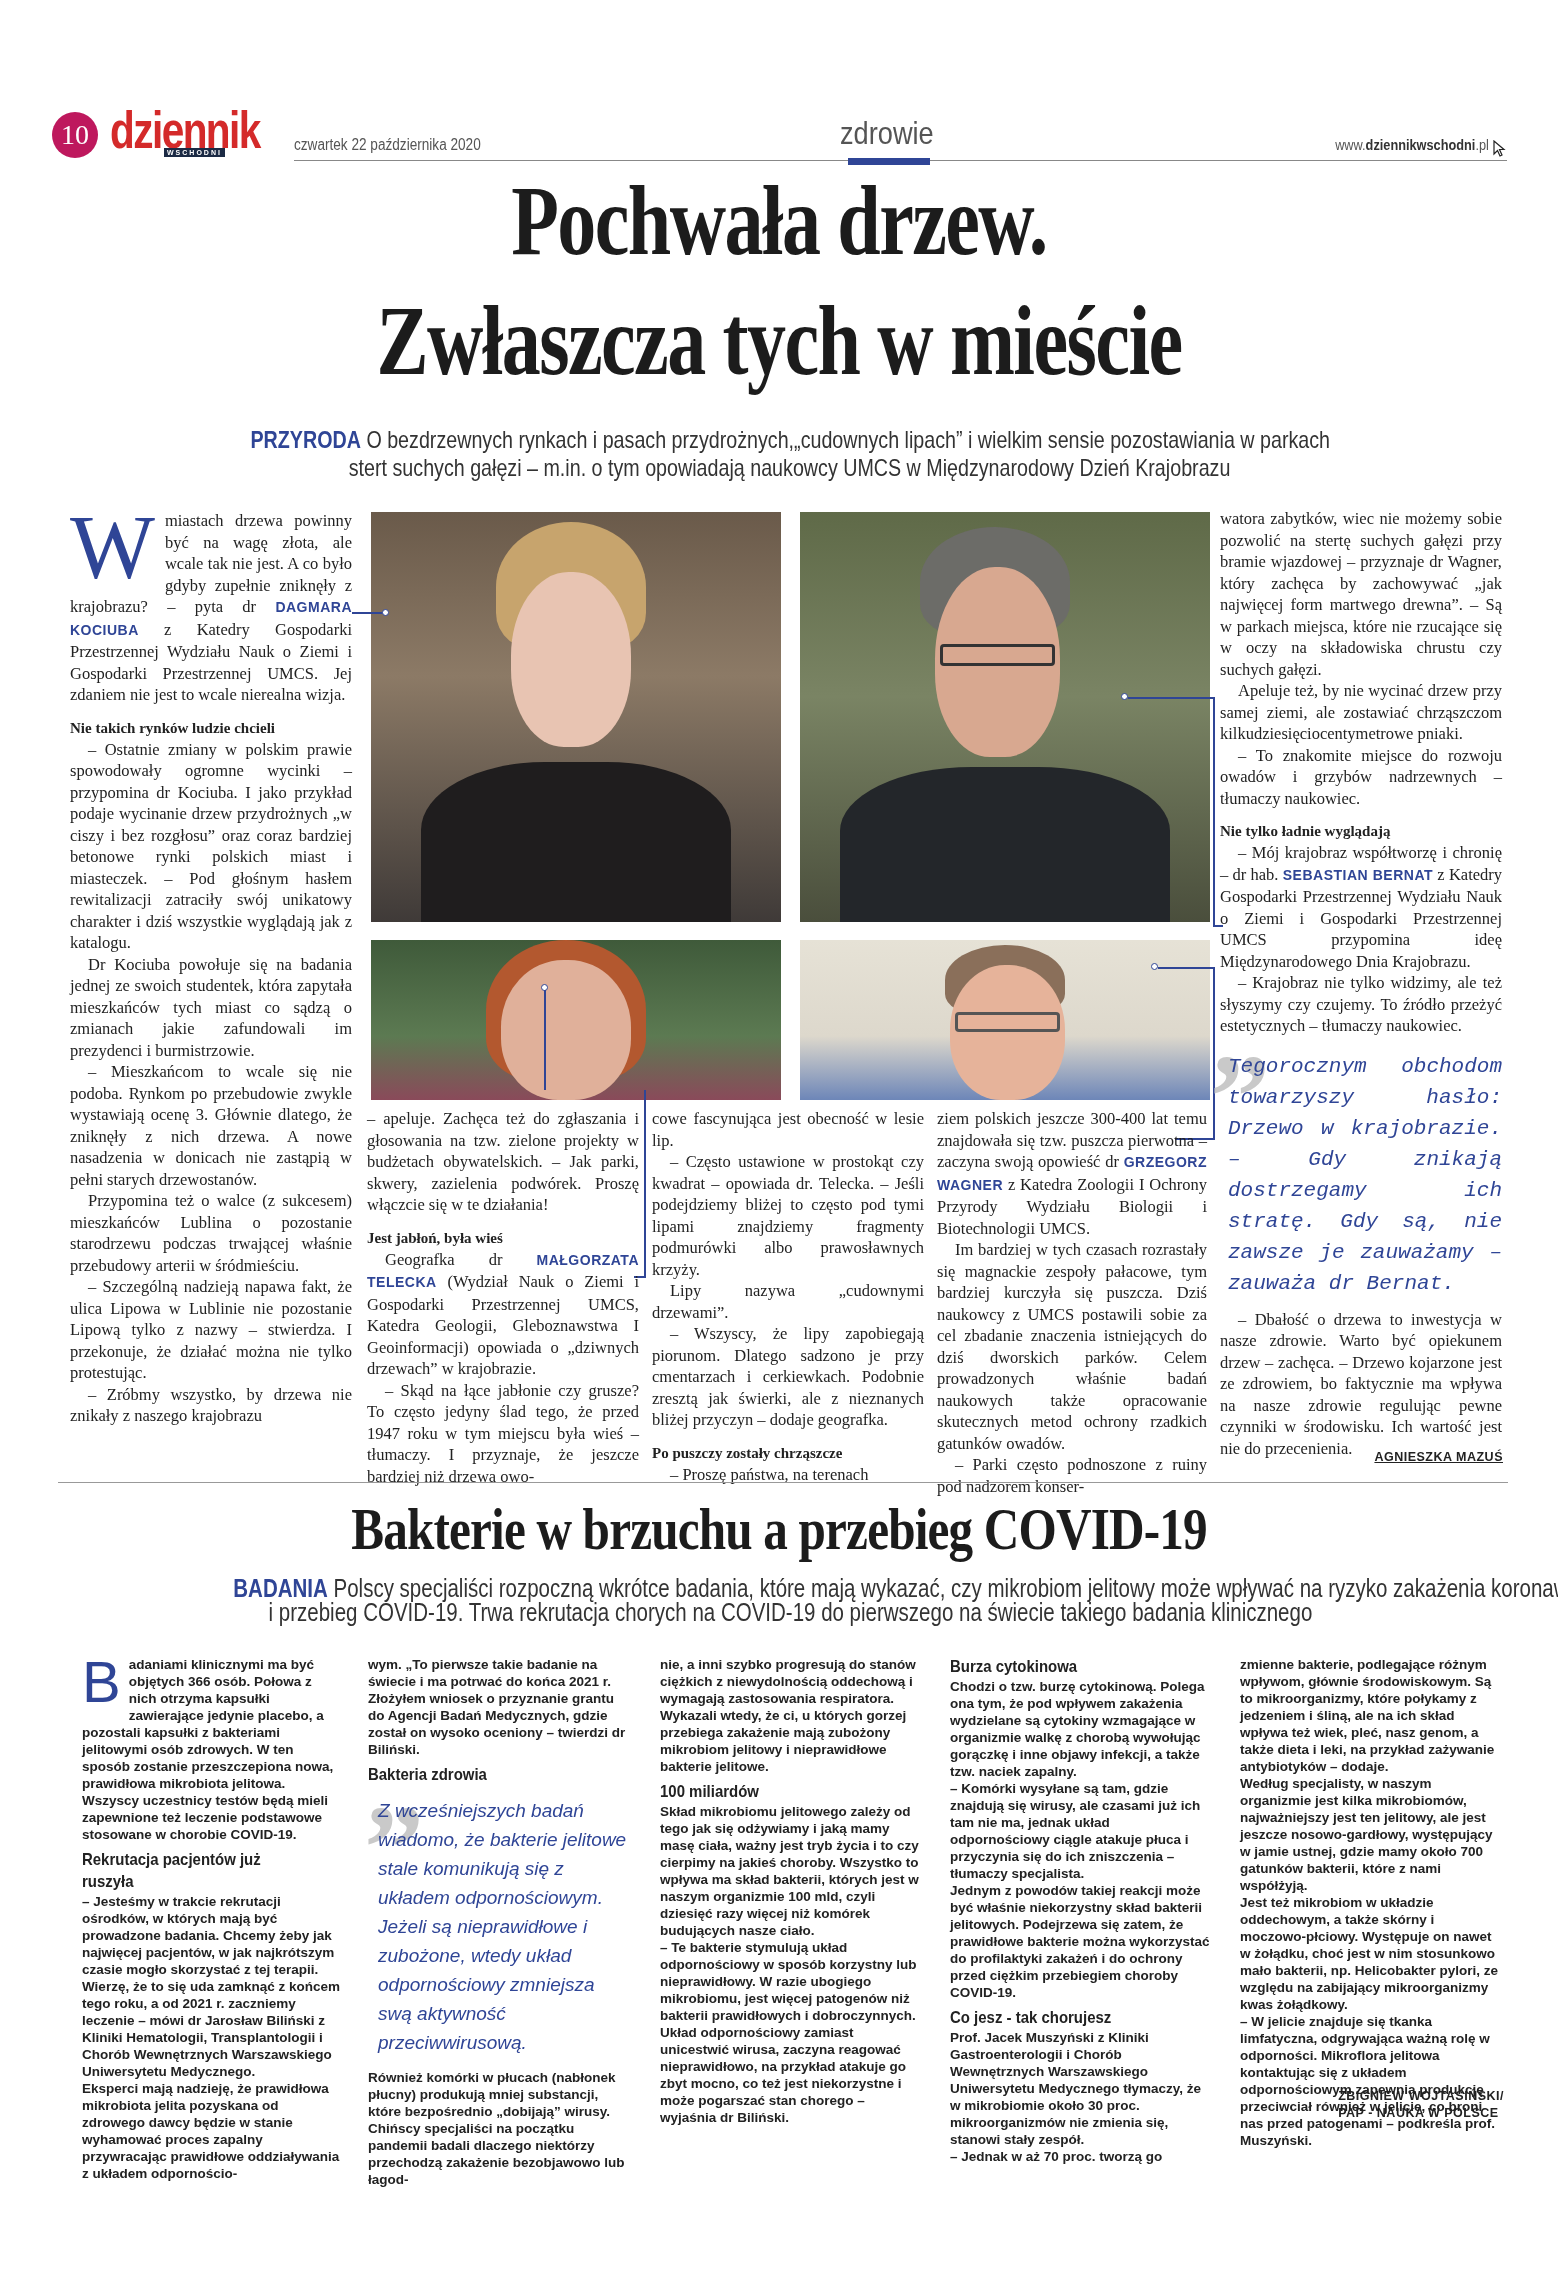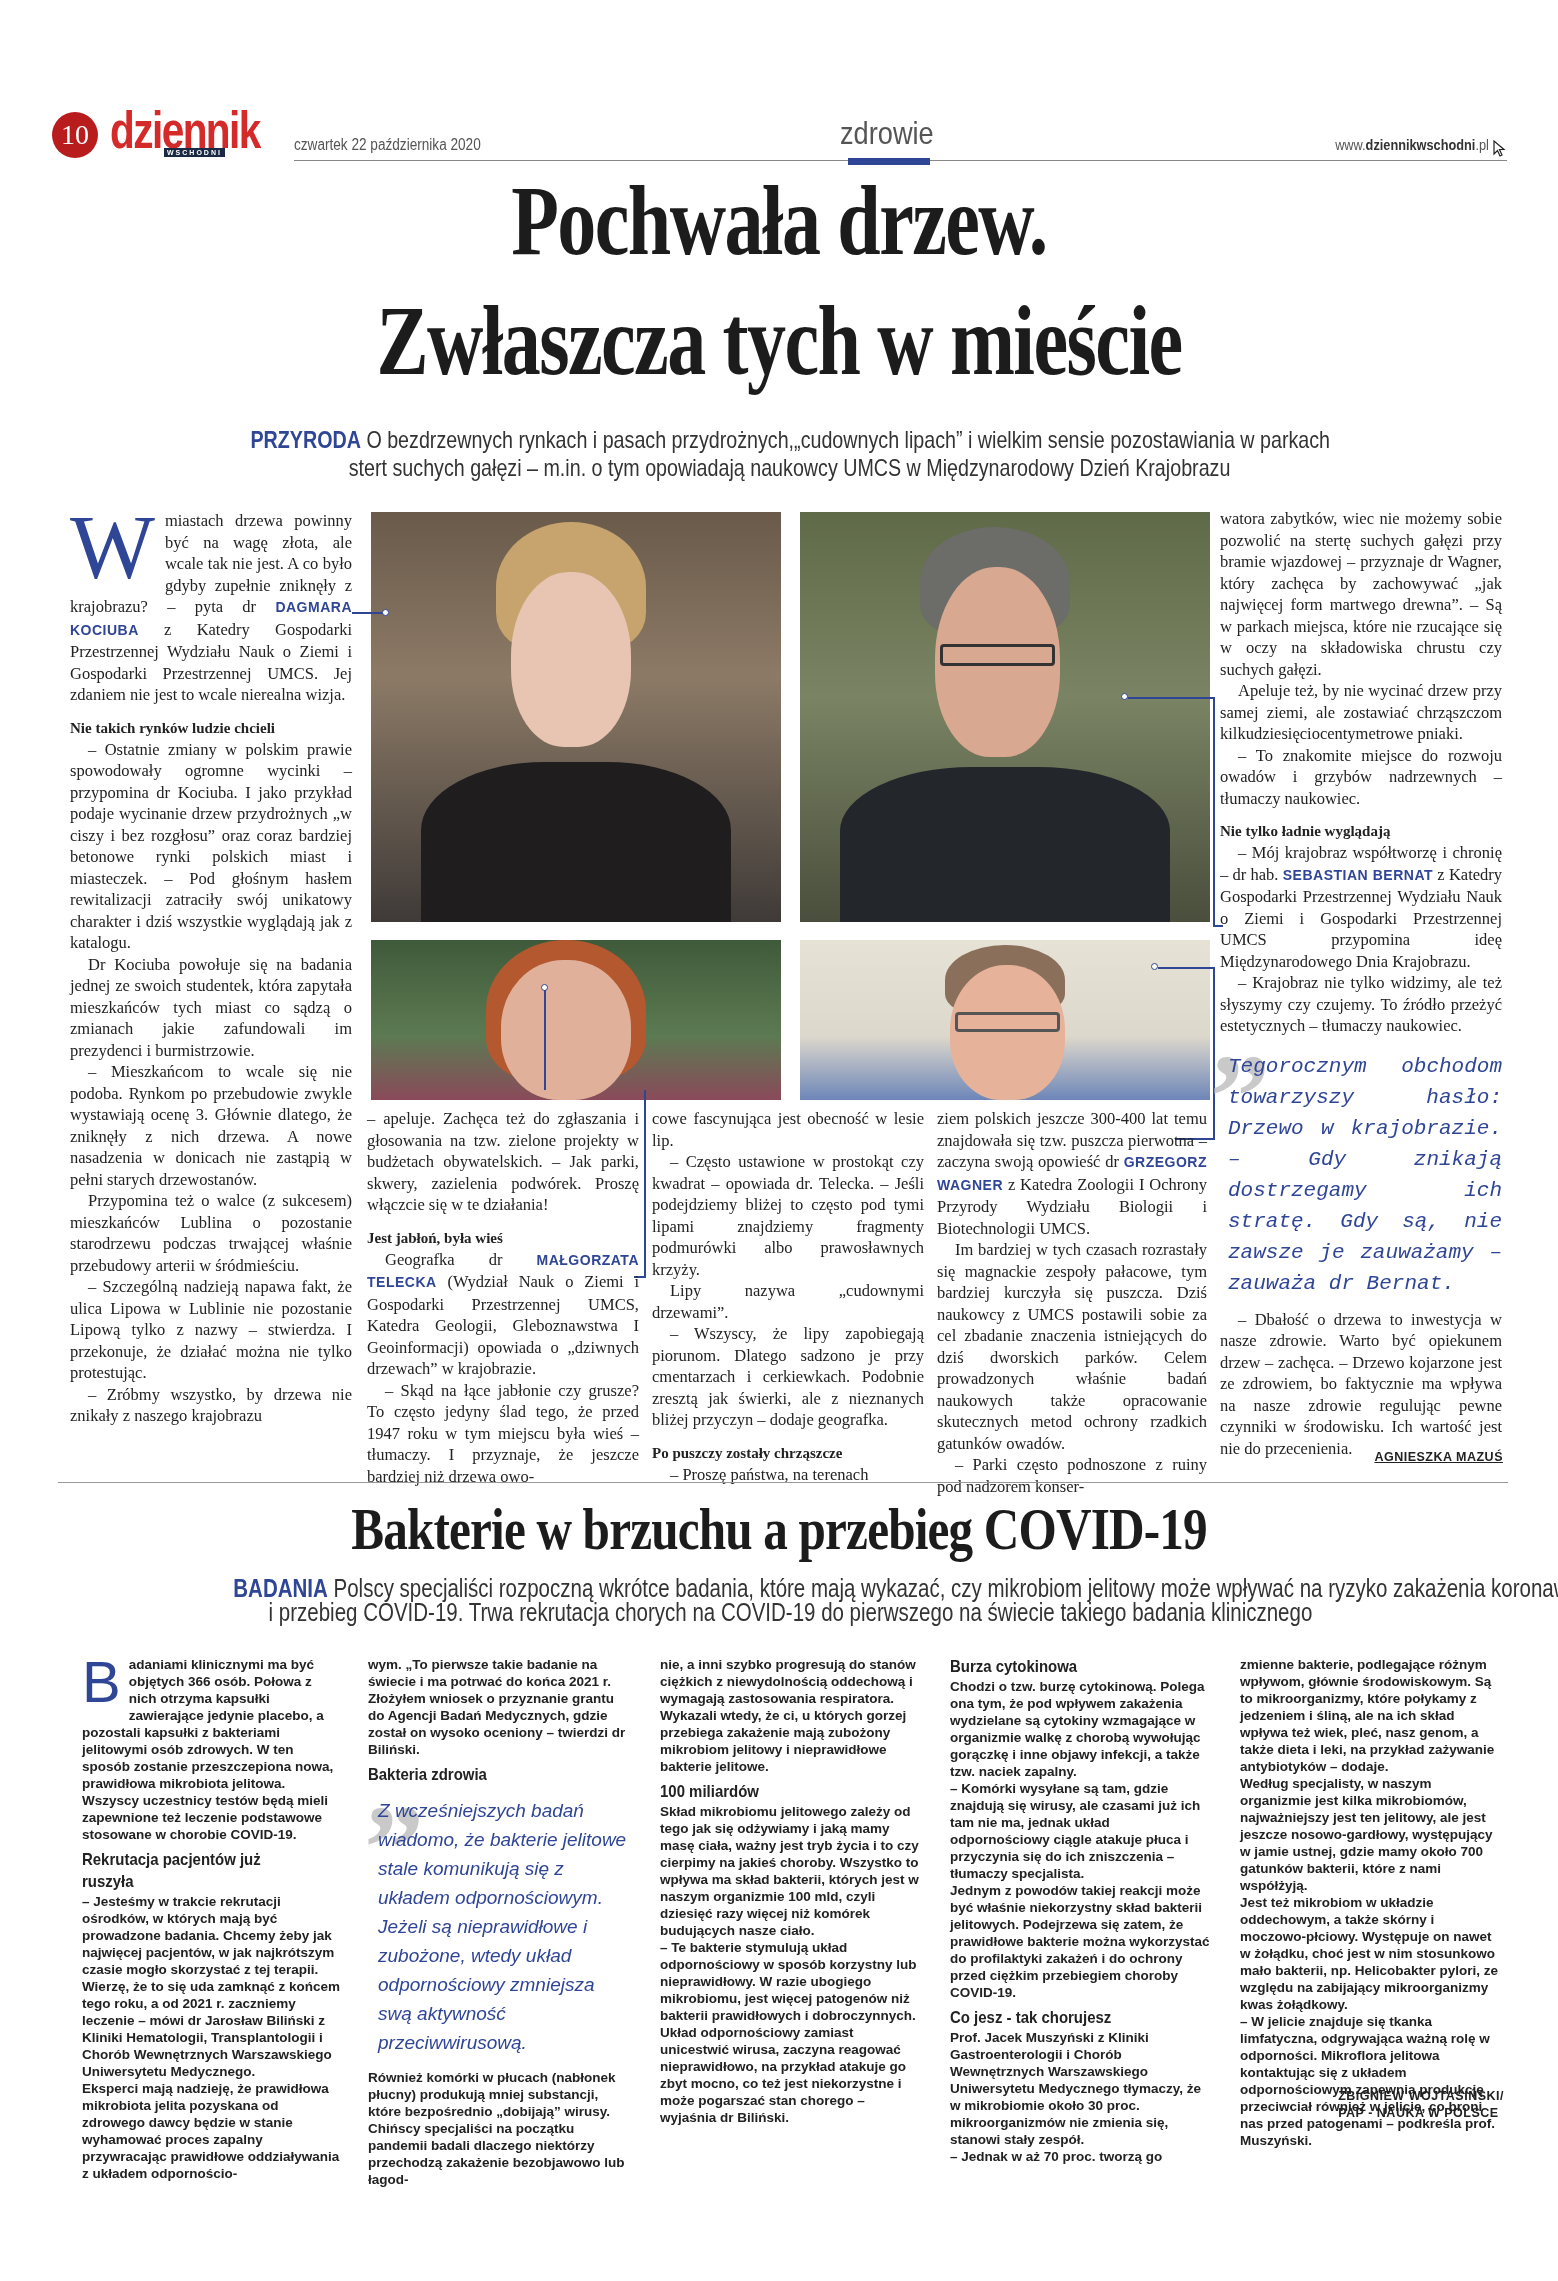--- a/index.html
+++ b/index.html
@@ -2,21 +2,21 @@
 <html><head>
 <meta charset="utf-8">
 <style>
   * { box-sizing: border-box; margin: 0; padding: 0; }
   html, body { width: 1558px; height: 2281px; background: #fff; overflow: hidden; }
   body { position: relative; font-family: "Liberation Serif", serif; color: #222; }
 
   
   .masthead { position: absolute; left: 52px; top: 110px; width: 1455px; height: 50px; }
   .page-num { position: absolute; left: 0; top: 2px; width: 46px; height: 46px; border-radius: 50%;
-    background: #b91c1c; color: #fff; font: 28px "Liberation Serif", serif; text-align: center; line-height: 46px; }
+    background: #be185d; color: #fff; font: 28px "Liberation Serif", serif; text-align: center; line-height: 46px; }
   .logo { position: absolute; left: 58px; top: -6px; font: bold 52px/52px "Liberation Sans", sans-serif;
     color: #d42a2a; letter-spacing: -2px; transform: scaleX(0.78); transform-origin: left top; }
   .logo-sub { position: absolute; left: 112px; top: 38px; background: #1b2a44; color: #fff;
     font: bold 7px "Liberation Sans", sans-serif; letter-spacing: 2px; padding: 1px 3px; }
   .date { position: absolute; left: 242px; top: 26px; font: 16px "Liberation Sans", sans-serif; color: #555;
     transform: scaleX(0.85); transform-origin: left; }
   .masthead-rule { position: absolute; left: 242px; right: 0; top: 50px; height: 1px; background: #888; }
   .section { position: absolute; left: 788px; top: 5px; font: 32px "Liberation Sans", sans-serif; color: #555;
     transform: scaleX(0.85); transform-origin: left; }
   .section-bar { position: absolute; left: 796px; top: 48px; width: 82px; height: 7px; background: #2f4596; }

